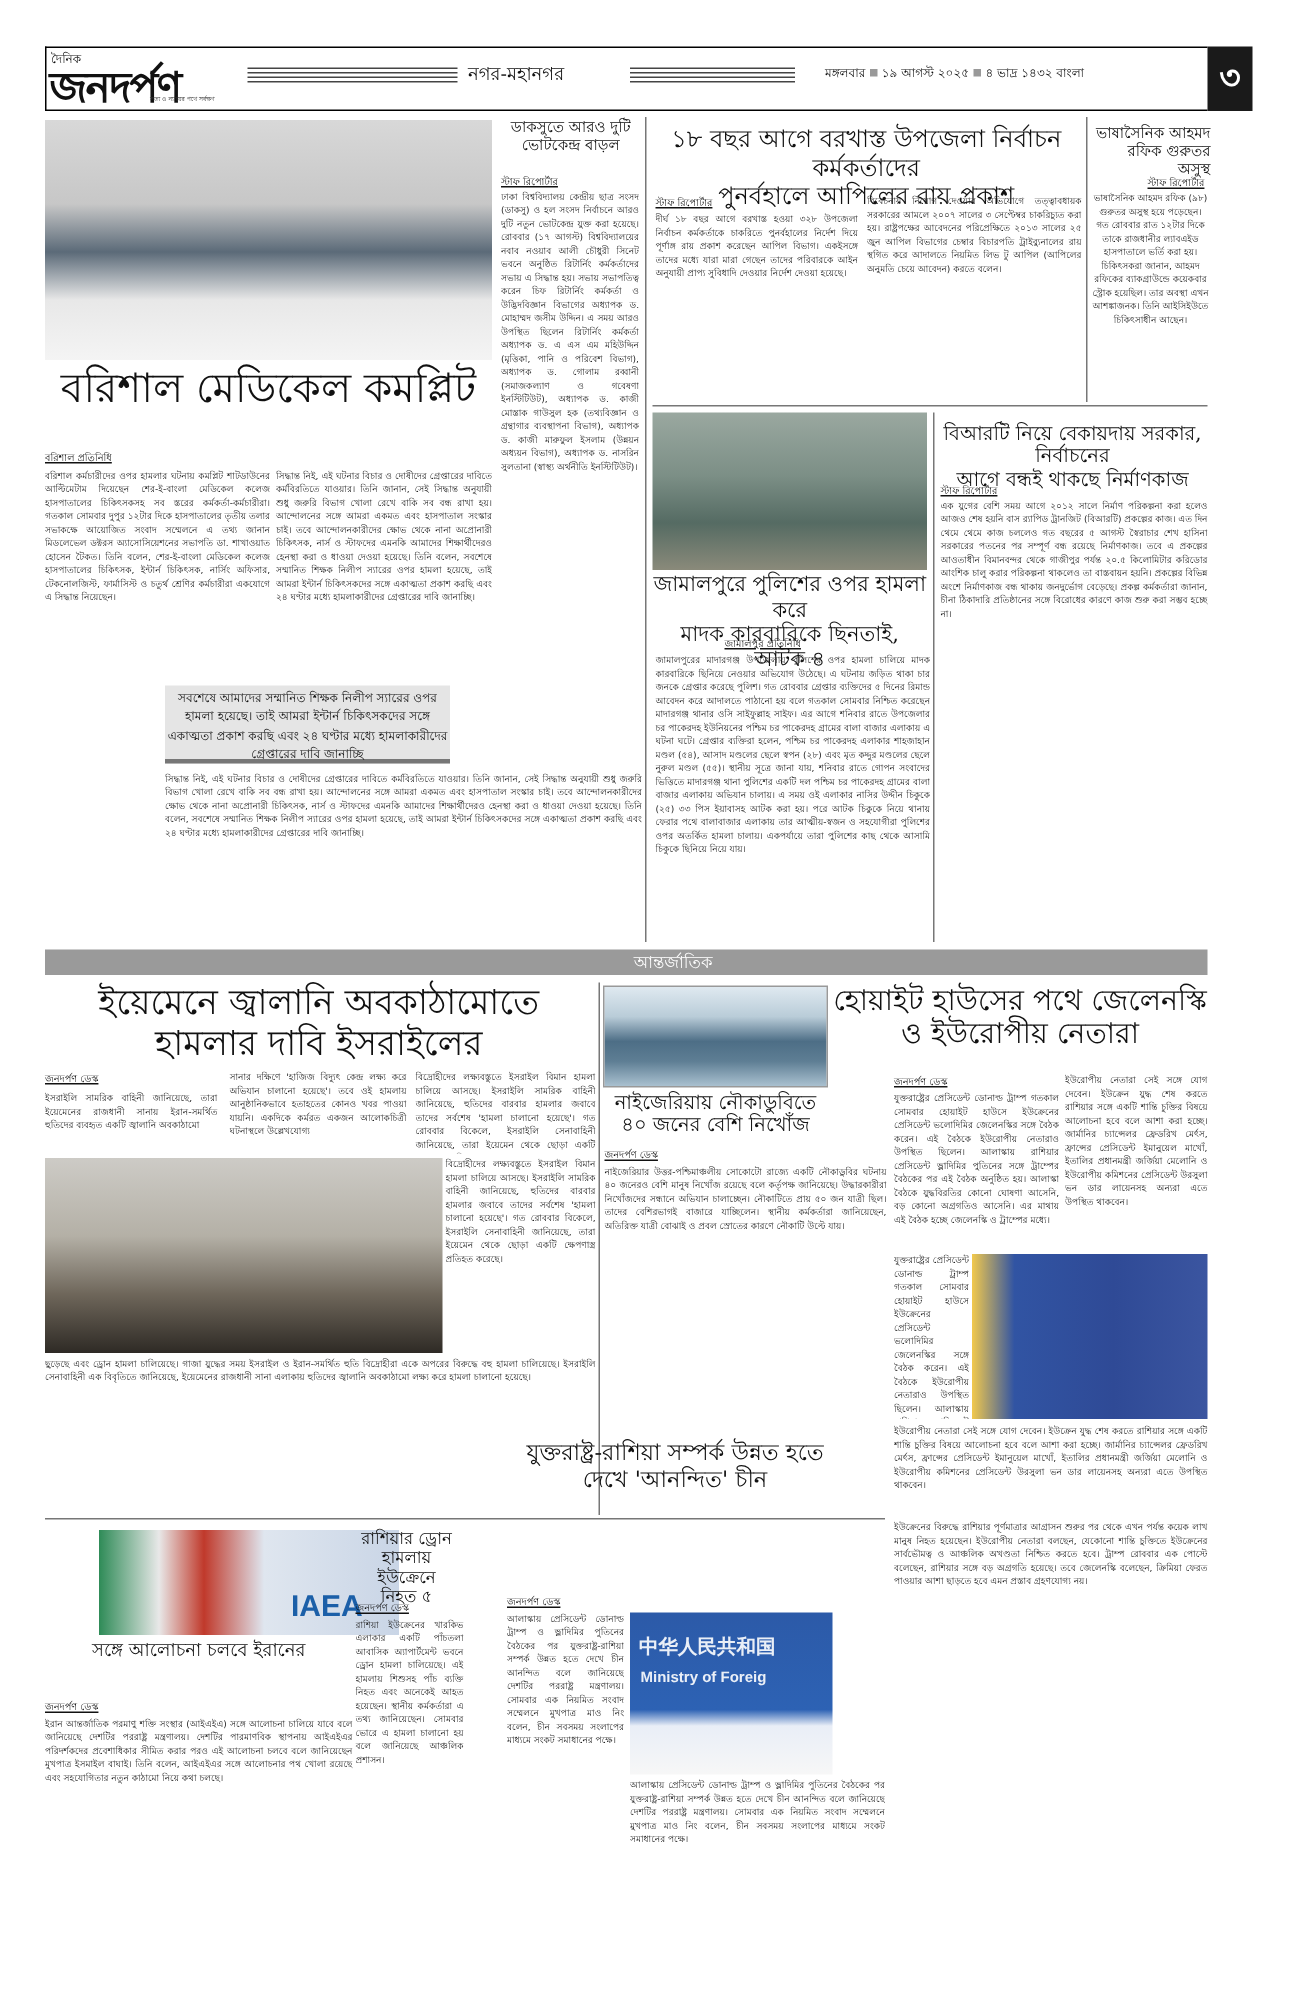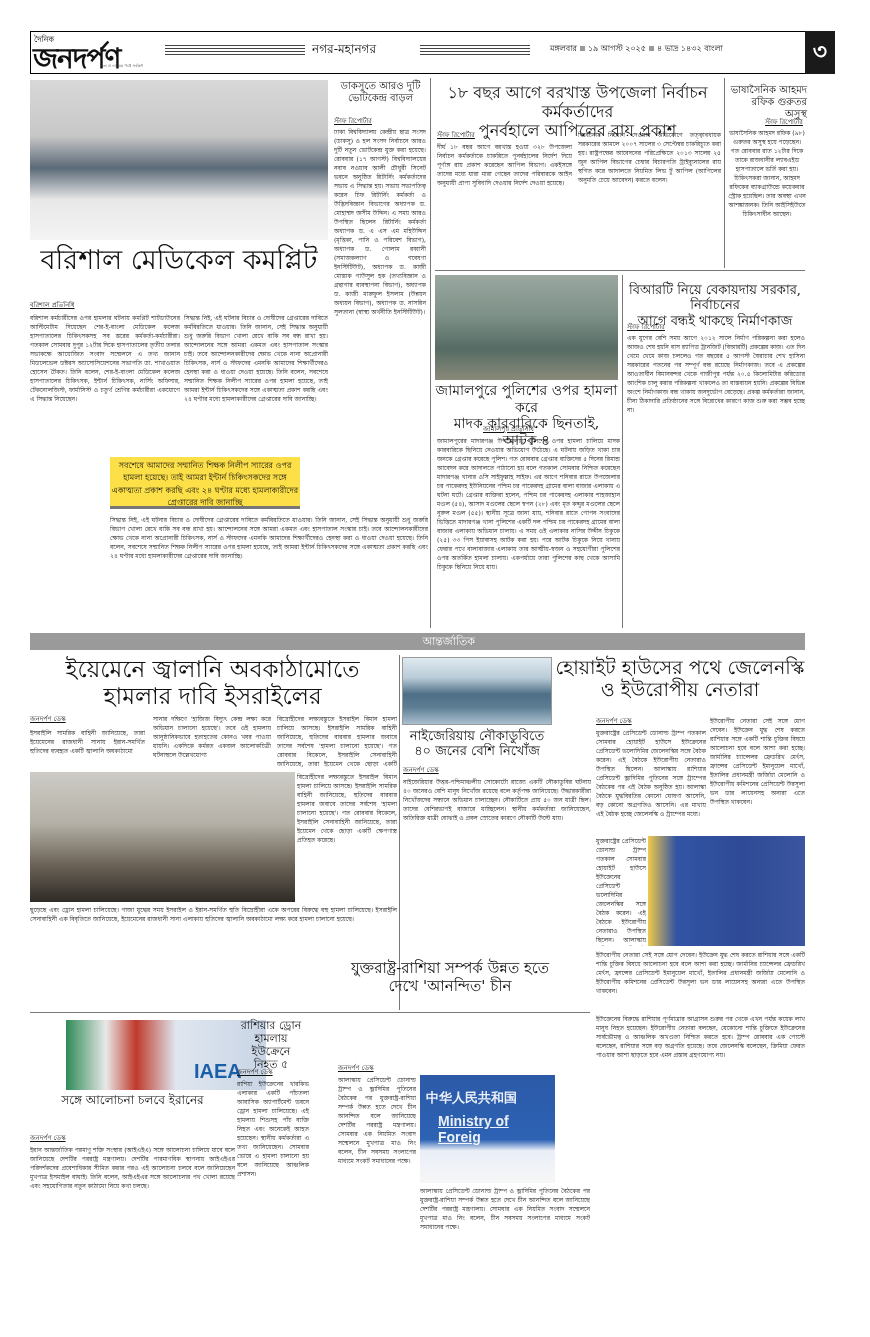--- a/index.html
+++ b/index.html
@@ -31,21 +31,21 @@
   .hl { font-family: "DejaVu Serif", serif; text-align: center; line-height: 1.18; color: #111; }
   .hl.huge { font-size: 27px; }
   .hl.big { font-size: 20px; }
   .hl.med { font-size: 16px; }
   .hl.small { font-size: 10px; }
   .byline { font-size: 6.5px; text-decoration: underline; font-weight: normal; }
   .body-text { font-size: 6px; line-height: 1.5; color: #222; text-align: justify; overflow: hidden; }
   .col-rule { width: 1px; background: #777; }
   .h-rule { height: 1px; background: #777; }
   .band { left: 30px; top: 633px; width: 775px; height: 17px; background: #9a9a9a; color: #fff; font-size: 11px; text-align: right; padding-right: 330px; line-height: 17px; }
-  .pull { left: 110px; top: 457px; width: 190px; height: 52px; background: #fde047; border-bottom: 3px solid #777; font-size: 8px; text-align: center; line-height: 1.55; padding-top: 3px; }
+  .pull { left: 110px; top: 457px; width: 190px; height: 52px; background: #e5e5e5; border-bottom: 3px solid #777; font-size: 8px; text-align: center; line-height: 1.55; padding-top: 3px; }
 </style>
 </head>
 <body>
 
 <div class="abs masthead"></div>
 <div class="abs brand-pre">দৈনিক</div>
 <div class="abs brand">জনদর্পণ</div>
 <div class="abs brand-tag">সত্য ও ন্যায়ের পথে সর্বক্ষণ</div>
 <div class="abs rules" style="left:165px;top:45px;width:140px;"></div>
 <div class="abs section-name">নগর-মহানগর</div>
@@ -166,17 +166,17 @@
 <div class="abs body-text" style="left:237px;top:1079px;width:72px;height:230px;">রাশিয়া ইউক্রেনের খারকিভ এলাকার একটি পাঁচতলা আবাসিক অ্যাপার্টমেন্ট ভবনে ড্রোন হামলা চালিয়েছে। এই হামলায় শিশুসহ পাঁচ ব্যক্তি নিহত এবং অনেকেই আহত হয়েছেন। স্থানীয় কর্মকর্তারা এ তথ্য জানিয়েছেন। সোমবার ভোরে এ হামলা চালানো হয় বলে জানিয়েছে আঞ্চলিক প্রশাসন।</div>
 
 <div class="abs hl med" style="left:310px;top:960px;width:280px;font-size:15px;">
   <div>যুক্তরাষ্ট্র-রাশিয়া সম্পর্ক উন্নত হতে</div>
   <div>দেখে 'আনন্দিত' চীন</div>
 </div>
 <div class="abs byline" style="left:338px;top:1063px;">জনদর্পণ ডেস্ক</div>
 <div class="abs body-text" style="left:338px;top:1075px;width:78px;height:235px;">আলাস্কায় প্রেসিডেন্ট ডোনাল্ড ট্রাম্প ও ভ্লাদিমির পুতিনের বৈঠকের পর যুক্তরাষ্ট্র-রাশিয়া সম্পর্ক উন্নত হতে দেখে চীন আনন্দিত বলে জানিয়েছে দেশটির পররাষ্ট্র মন্ত্রণালয়। সোমবার এক নিয়মিত সংবাদ সম্মেলনে মুখপাত্র মাও নিং বলেন, চীন সবসময় সংলাপের মাধ্যমে সংকট সমাধানের পক্ষে।</div>
 <div class="abs photo china" style="left:420px;top:1075px;width:135px;height:108px;">
   <span class="photo-label" style="left:6px;top:14px;font-size:13px;">中华人民共和国</span>
-  <span class="photo-label" style="left:18px;top:38px;font-size:14px;text-decoration:underline;">Ministry of Foreig</span>
+  <span class="photo-label" style="left:7px;top:38px;font-size:10px;">Ministry of Foreig</span>
 </div>
 <div class="abs body-text" style="left:420px;top:1186px;width:170px;height:124px;">আলাস্কায় প্রেসিডেন্ট ডোনাল্ড ট্রাম্প ও ভ্লাদিমির পুতিনের বৈঠকের পর যুক্তরাষ্ট্র-রাশিয়া সম্পর্ক উন্নত হতে দেখে চীন আনন্দিত বলে জানিয়েছে দেশটির পররাষ্ট্র মন্ত্রণালয়। সোমবার এক নিয়মিত সংবাদ সম্মেলনে মুখপাত্র মাও নিং বলেন, চীন সবসময় সংলাপের মাধ্যমে সংকট সমাধানের পক্ষে।</div>
 
 <div class="abs body-text" style="left:596px;top:1014px;width:209px;height:296px;">ইউক্রেনের বিরুদ্ধে রাশিয়ার পূর্ণমাত্রার আগ্রাসন শুরুর পর থেকে এখন পর্যন্ত কয়েক লাখ মানুষ নিহত হয়েছেন। ইউরোপীয় নেতারা বলছেন, যেকোনো শান্তি চুক্তিতে ইউক্রেনের সার্বভৌমত্ব ও আঞ্চলিক অখণ্ডতা নিশ্চিত করতে হবে। ট্রাম্প রোববার এক পোস্টে বলেছেন, রাশিয়ার সঙ্গে বড় অগ্রগতি হয়েছে। তবে জেলেনস্কি বলেছেন, ক্রিমিয়া ফেরত পাওয়ার আশা ছাড়তে হবে এমন প্রস্তাব গ্রহণযোগ্য নয়।</div>
 
 </body></html>

